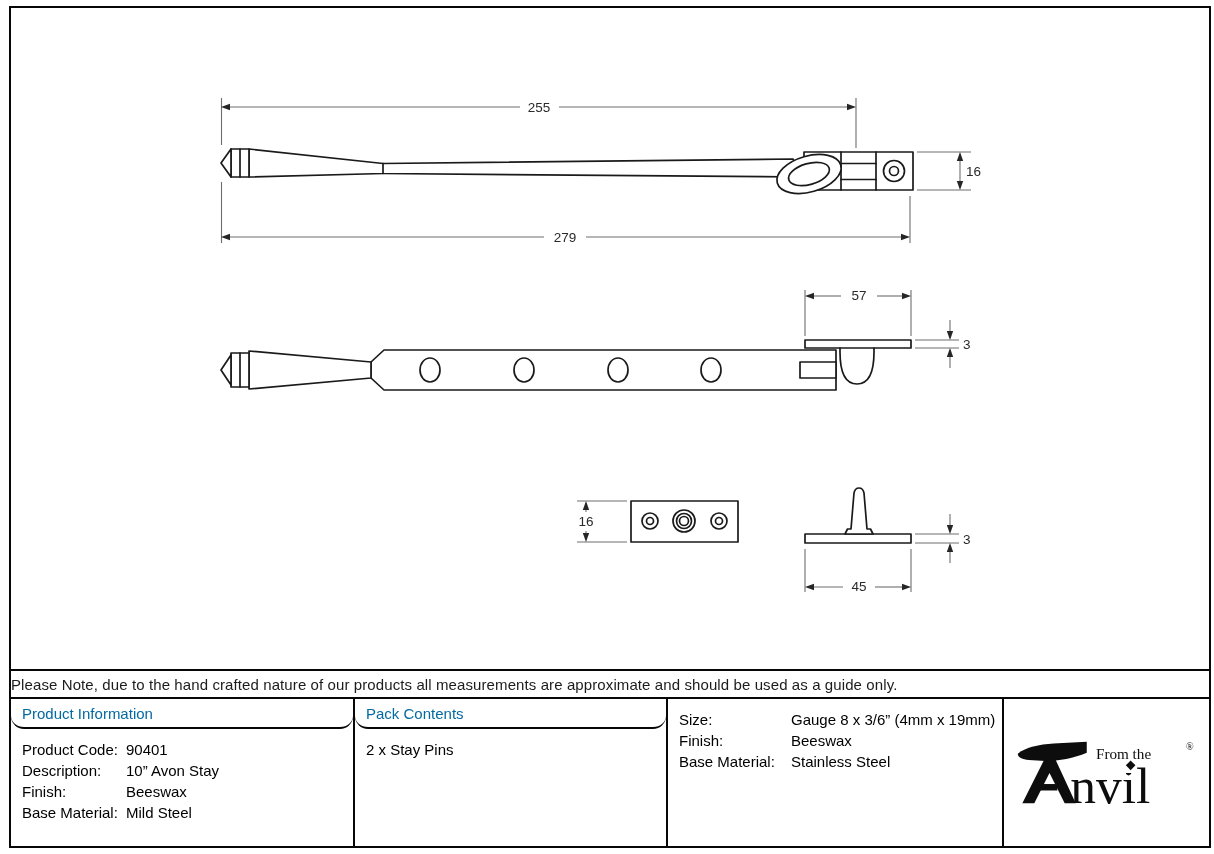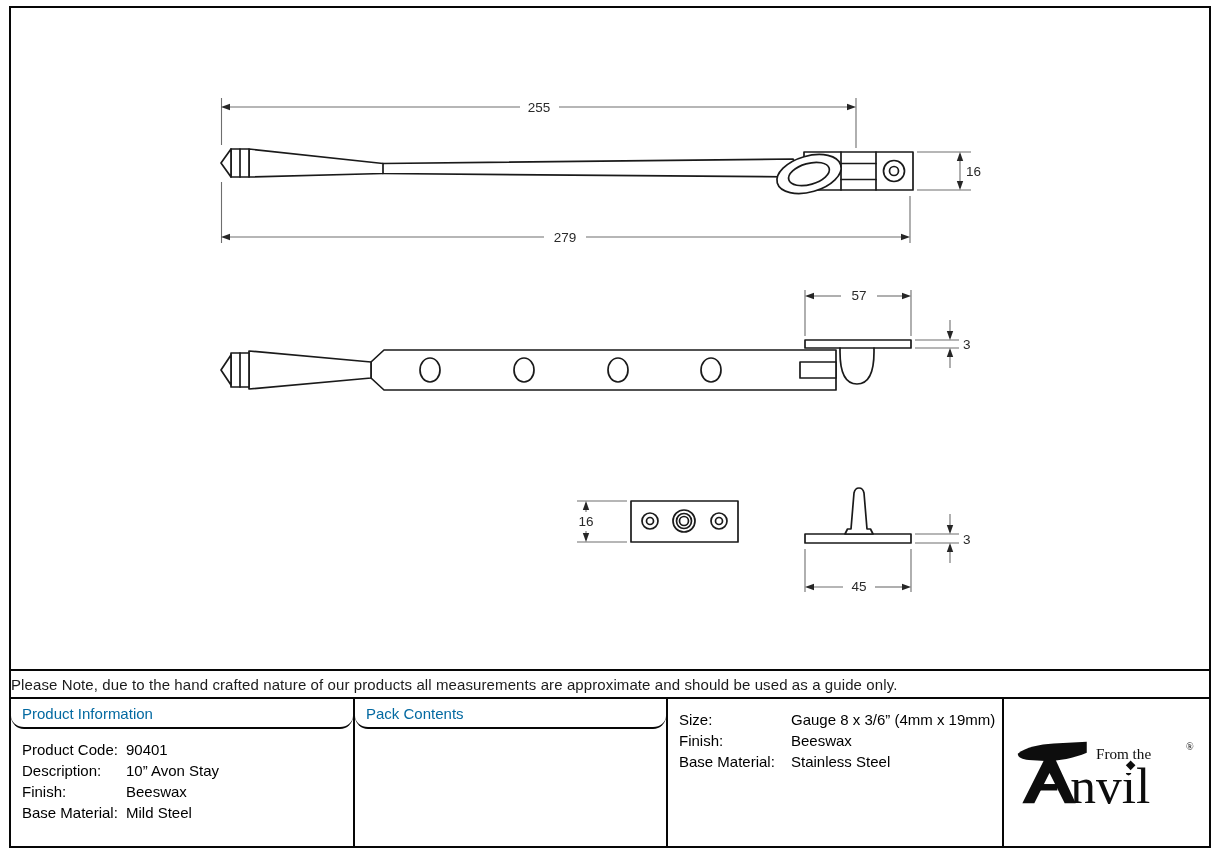--- a/index.html
+++ b/index.html
@@ -220,20 +220,21 @@
           <div class="kv-row">
             <span class="kv-label">Base Material:</span>
             <span class="kv-value">Mild Steel</span>
           </div>
         </div>
       </div>
 
       <div class="col">
         <div class="col-header">Pack Contents</div>
         <div class="col-body">
+          <div class="list-row">2 x Stay Pins</div>
         </div>
       </div>
 
       <div class="col col-fixing">
         <div class="col-body">
           <div class="kv-row">
             <span class="kv-label">Size:</span>
             <span class="kv-value">Gauge 8 x 3/6” (4mm x 19mm)</span>
           </div>
           <div class="kv-row">

